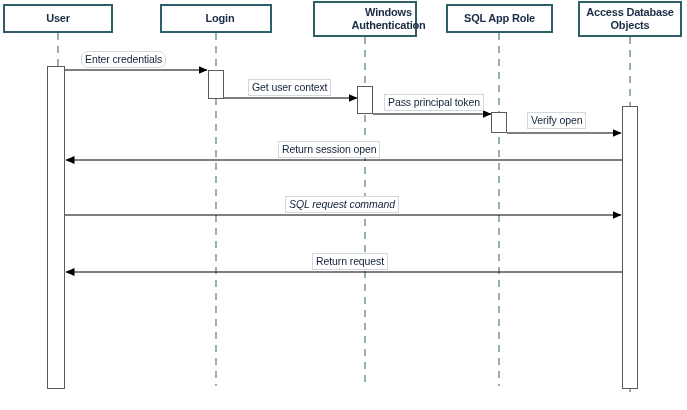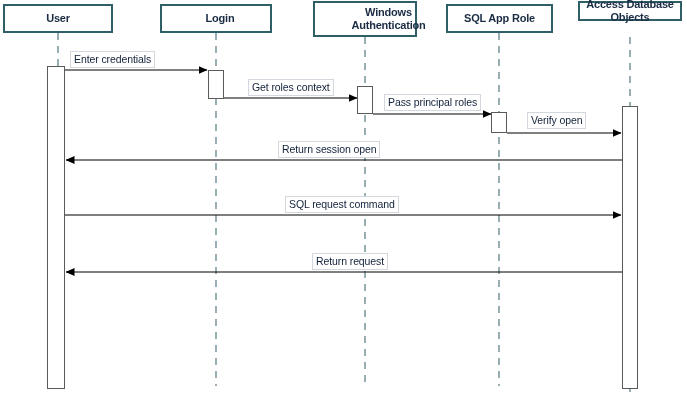--- a/index.html
+++ b/index.html
@@ -97,36 +97,36 @@
       </div>
       <div class="actor-box" style="left: 160px; top: 4px; width: 112px; height: 29px; padding-left: 8px;">
         <span>Login</span>
       </div>
       <div class="actor-box" style="left: 313px; top: 1px; width: 104px; height: 36px; padding-left: 47px;">
         <span>Windows Authentication</span>
       </div>
       <div class="actor-box" style="left: 446px; top: 4px; width: 107px; height: 29px;">
         <span>SQL App Role</span>
       </div>
-      <div class="actor-box" style="left: 578px; top: 1px; width: 104px; height: 20px;">
+      <div class="actor-box" style="left: 578px; top: 1px; width: 104px; height: 36px;">
         <span>Access Database Objects</span>
       </div>
     </div>
 
   <div id="activations-group">
       <div class="activation" style="left: 47px; top: 66px; width: 18px; height: 323px;"></div>
       <div class="activation" style="left: 208px; top: 70px; width: 16px; height: 29px;"></div>
       <div class="activation" style="left: 357px; top: 86px; width: 16px; height: 28px;"></div>
       <div class="activation" style="left: 491px; top: 112px; width: 16px; height: 21px;"></div>
       <div class="activation" style="left: 622px; top: 106px; width: 16px; height: 283px;"></div>
     </div>
 
   <div id="labels-group">
-      <div class="msg-label" style="left: 70px; top: 51px;">Enter credentials</div>
-      <div class="msg-label" style="left: 248px; top: 79px;">Get roles context</div>
-      <div class="msg-label" style="left: 384px; top: 94px;">Pass principal roles</div>
+      <div class="msg-label" style="left: 81px; top: 51px; border-radius: 7px;">Enter credentials</div>
+      <div class="msg-label" style="left: 248px; top: 79px;">Get user context</div>
+      <div class="msg-label" style="left: 384px; top: 94px;">Pass principal token</div>
       <div class="msg-label" style="left: 527px; top: 112px;">Verify open</div>
       <div class="msg-label" style="left: 278px; top: 141px;">Return session open</div>
-      <div class="msg-label" style="left: 285px; top: 196px;">SQL request command</div>
+      <div class="msg-label" style="left: 285px; top: 196px; font-style: italic;">SQL request command</div>
       <div class="msg-label" style="left: 312px; top: 253px;">Return request</div>
     </div>
 
 </div>
 
 </body></html>

